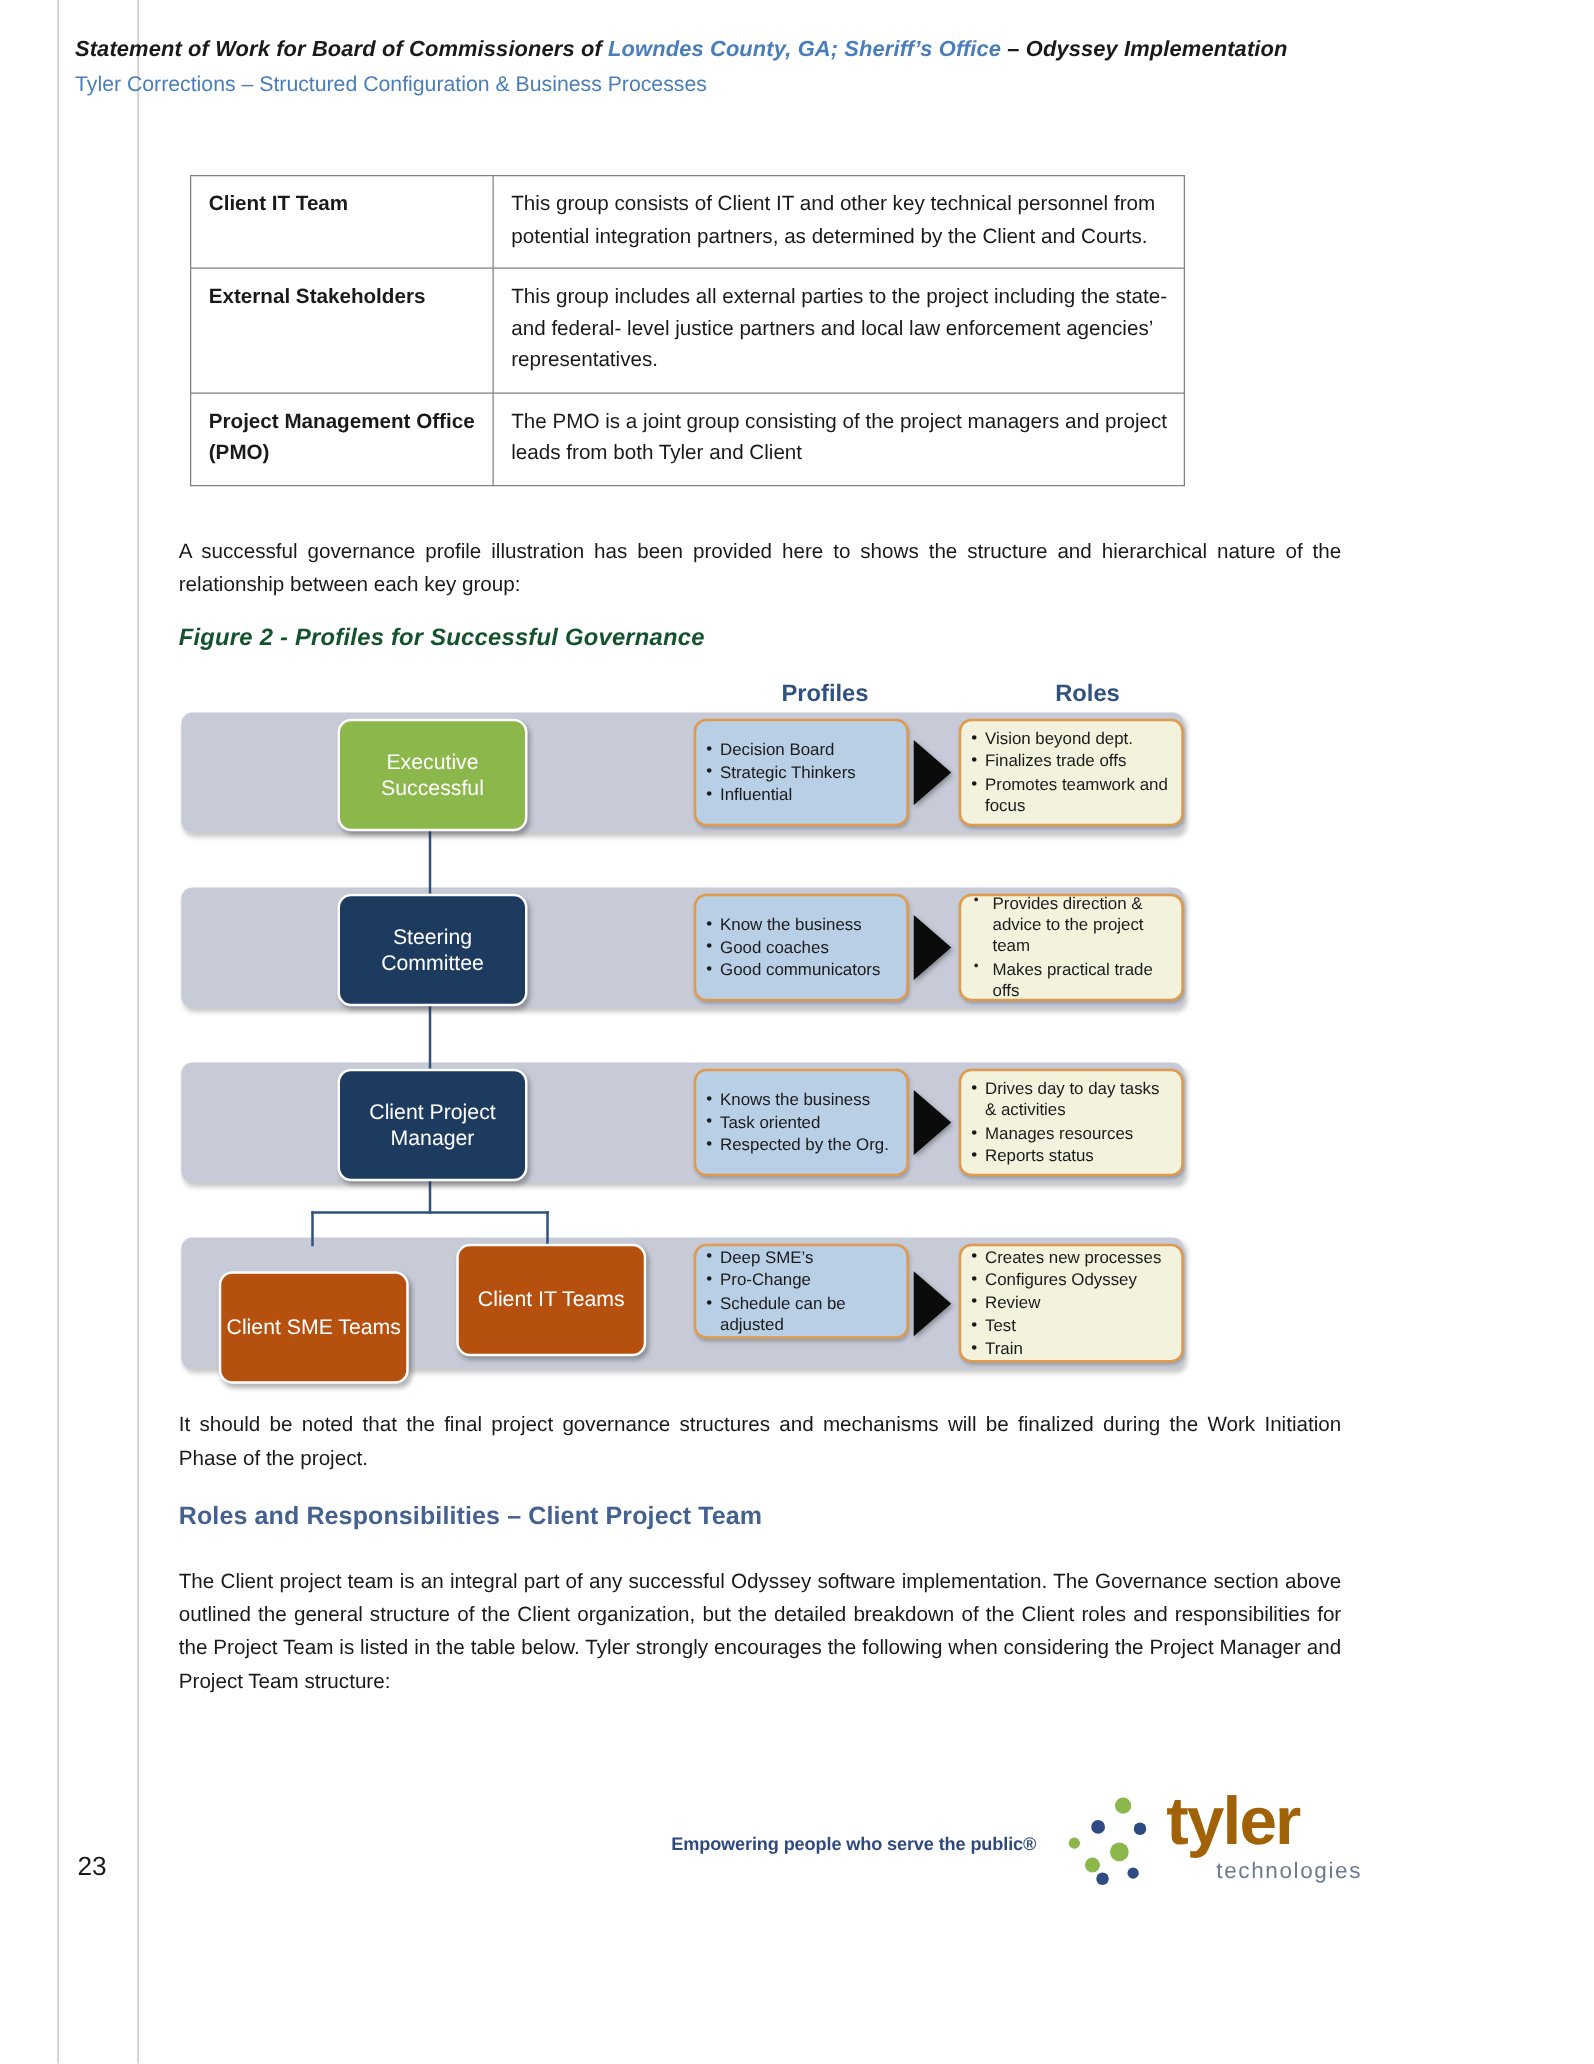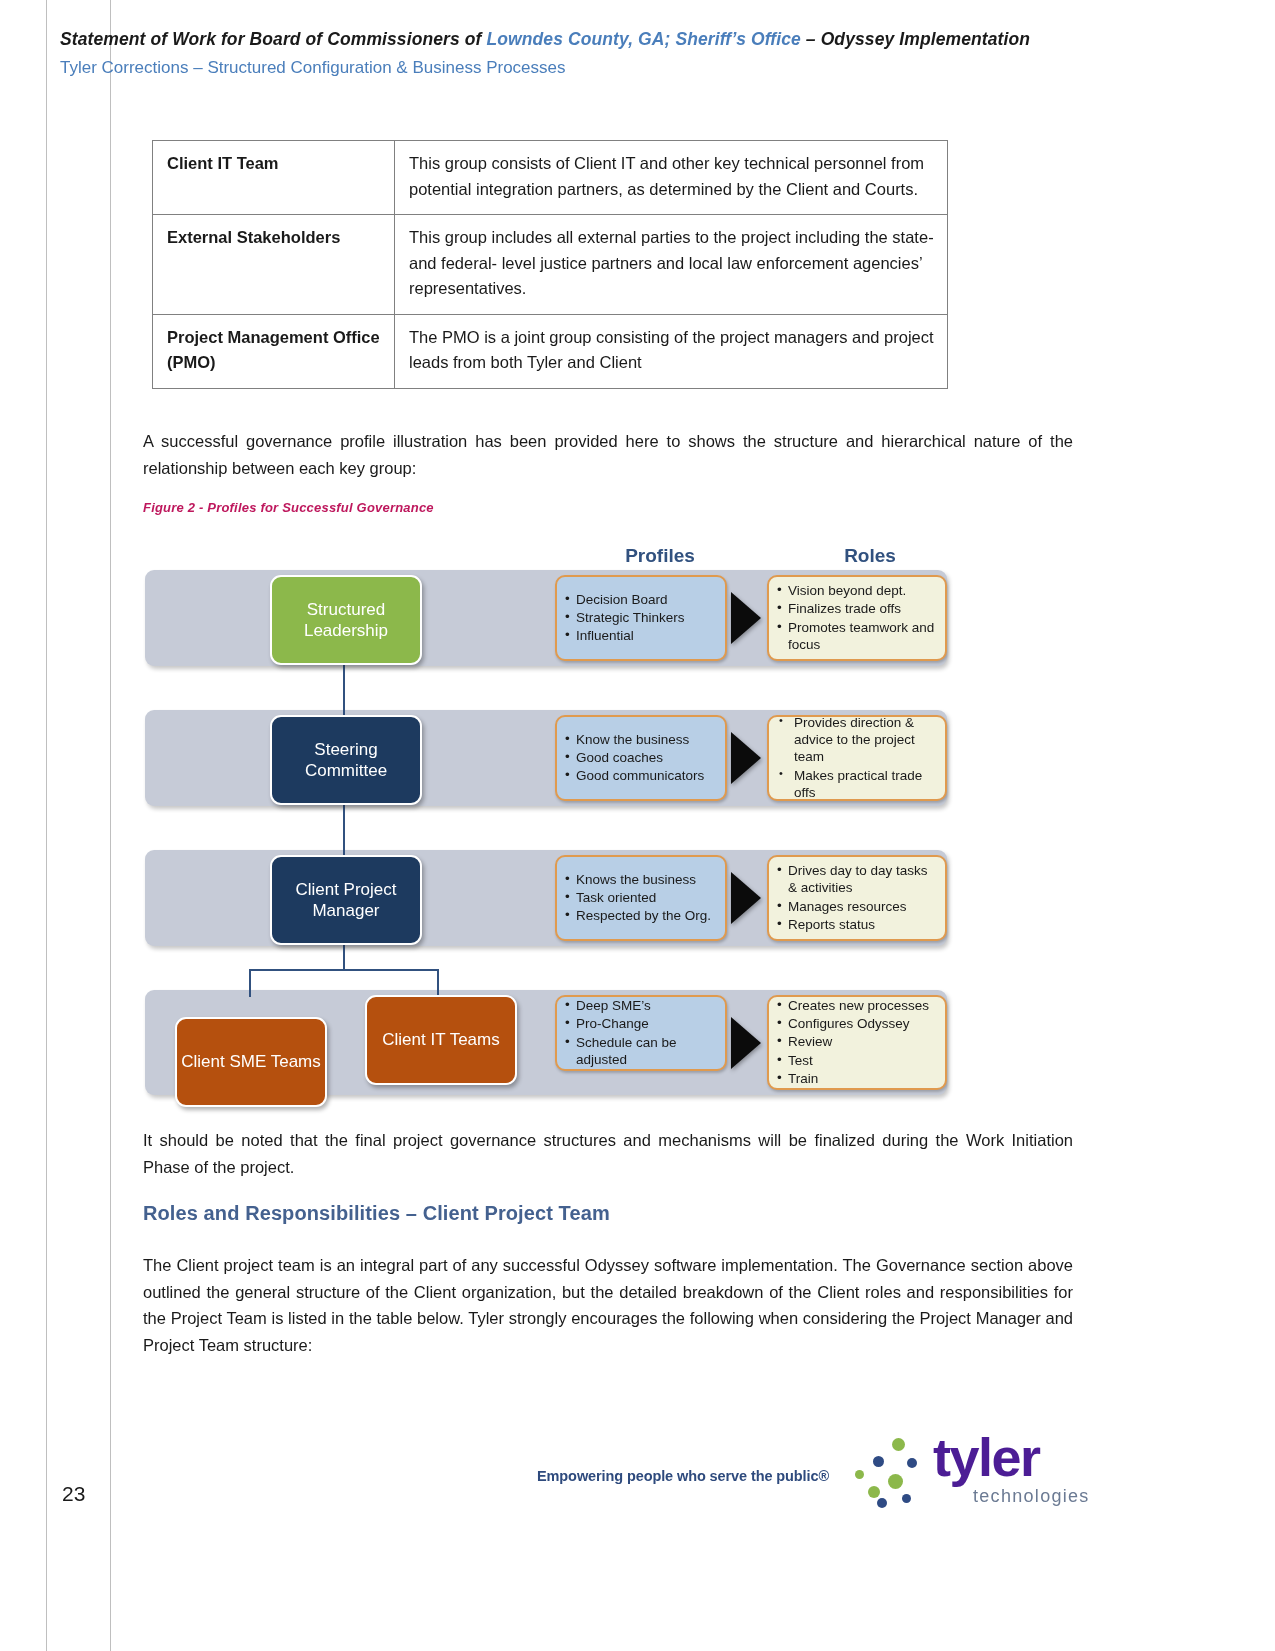--- a/index.html
+++ b/index.html
@@ -89,24 +89,24 @@
     text-align: justify;
   }
   .para.p-intro { top: 428px; }
   .para.p-note  { top: 1127px; }
   .para.p-team  { top: 1252px; }
 
   .figure-caption {
     position: absolute;
     left: 143px;
     top: 500px;
-    font-size: 13px;
+    font-size: 19px;
     font-style: italic;
     font-weight: bold;
-    color: #be185d;
+    color: #14532d;
     letter-spacing: 0.2px;
   }
 
   .heading2 {
     position: absolute;
     left: 143px;
     top: 1202px;
     font-size: 20px;
     font-weight: bold;
     color: #44618f;
@@ -256,21 +256,21 @@
     top: 1424px;
     width: 225px;
     height: 92px;
   }
   .logo-word {
     position: absolute;
     left: 78px;
     top: 6px;
     font-size: 54px;
     font-weight: bold;
-    color: #4c1d95;
+    color: #a16207;
     letter-spacing: -1.5px;
     line-height: 1;
   }
   .logo-sub {
     position: absolute;
     left: 118px;
     top: 62px;
     font-size: 18px;
     color: #6b7a93;
     letter-spacing: 1.3px;
@@ -333,21 +333,21 @@
     <div class="row-band r3"></div>
     <div class="row-band r4"></div>
 
     <div class="conn v-1"></div>
     <div class="conn v-2"></div>
     <div class="conn v-3"></div>
     <div class="conn h-3"></div>
     <div class="conn d-l"></div>
     <div class="conn d-r"></div>
 
-    <div class="node green n-exec">Structured Leadership</div>
+    <div class="node green n-exec">Executive Successful</div>
     <div class="node navy n-steer">Steering Committee</div>
     <div class="node navy n-cpm">Client Project Manager</div>
     <div class="node rust n-sme">Client SME Teams</div>
     <div class="node rust n-it">Client IT Teams</div>
 
     <div class="callout profile p1">
       <ul>
         <li>Decision Board</li>
         <li>Strategic Thinkers</li>
         <li>Influential</li>

